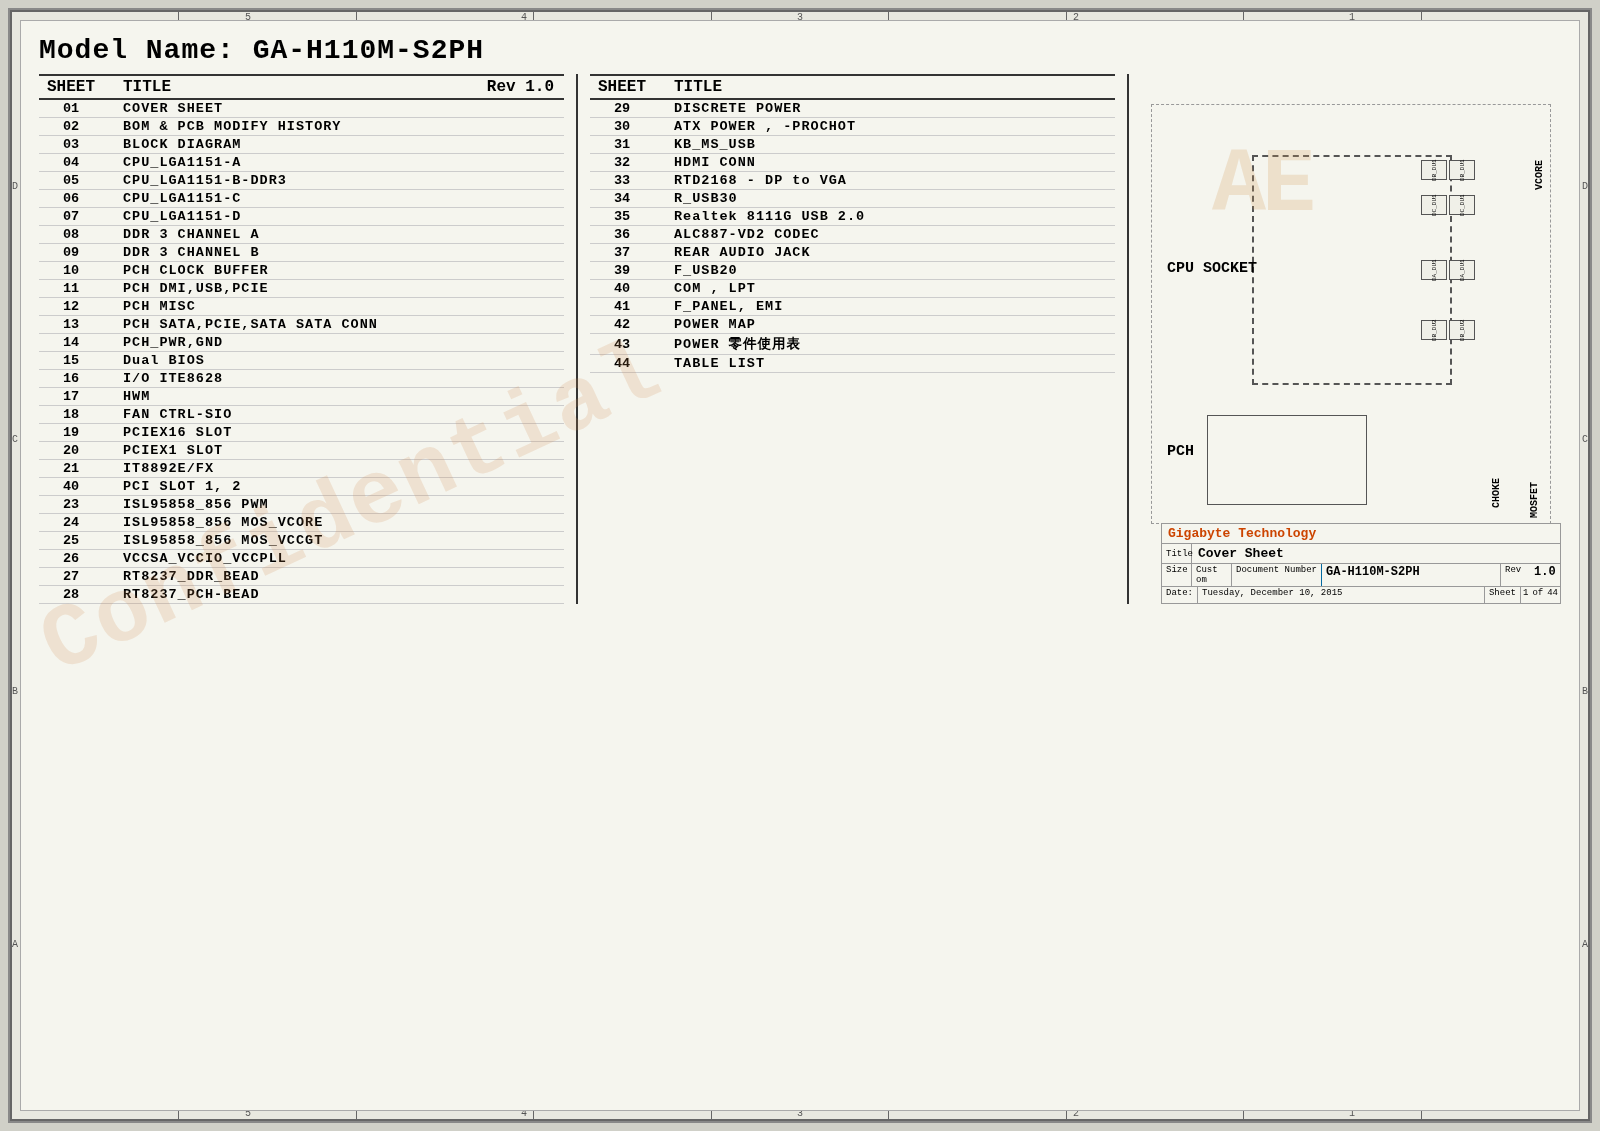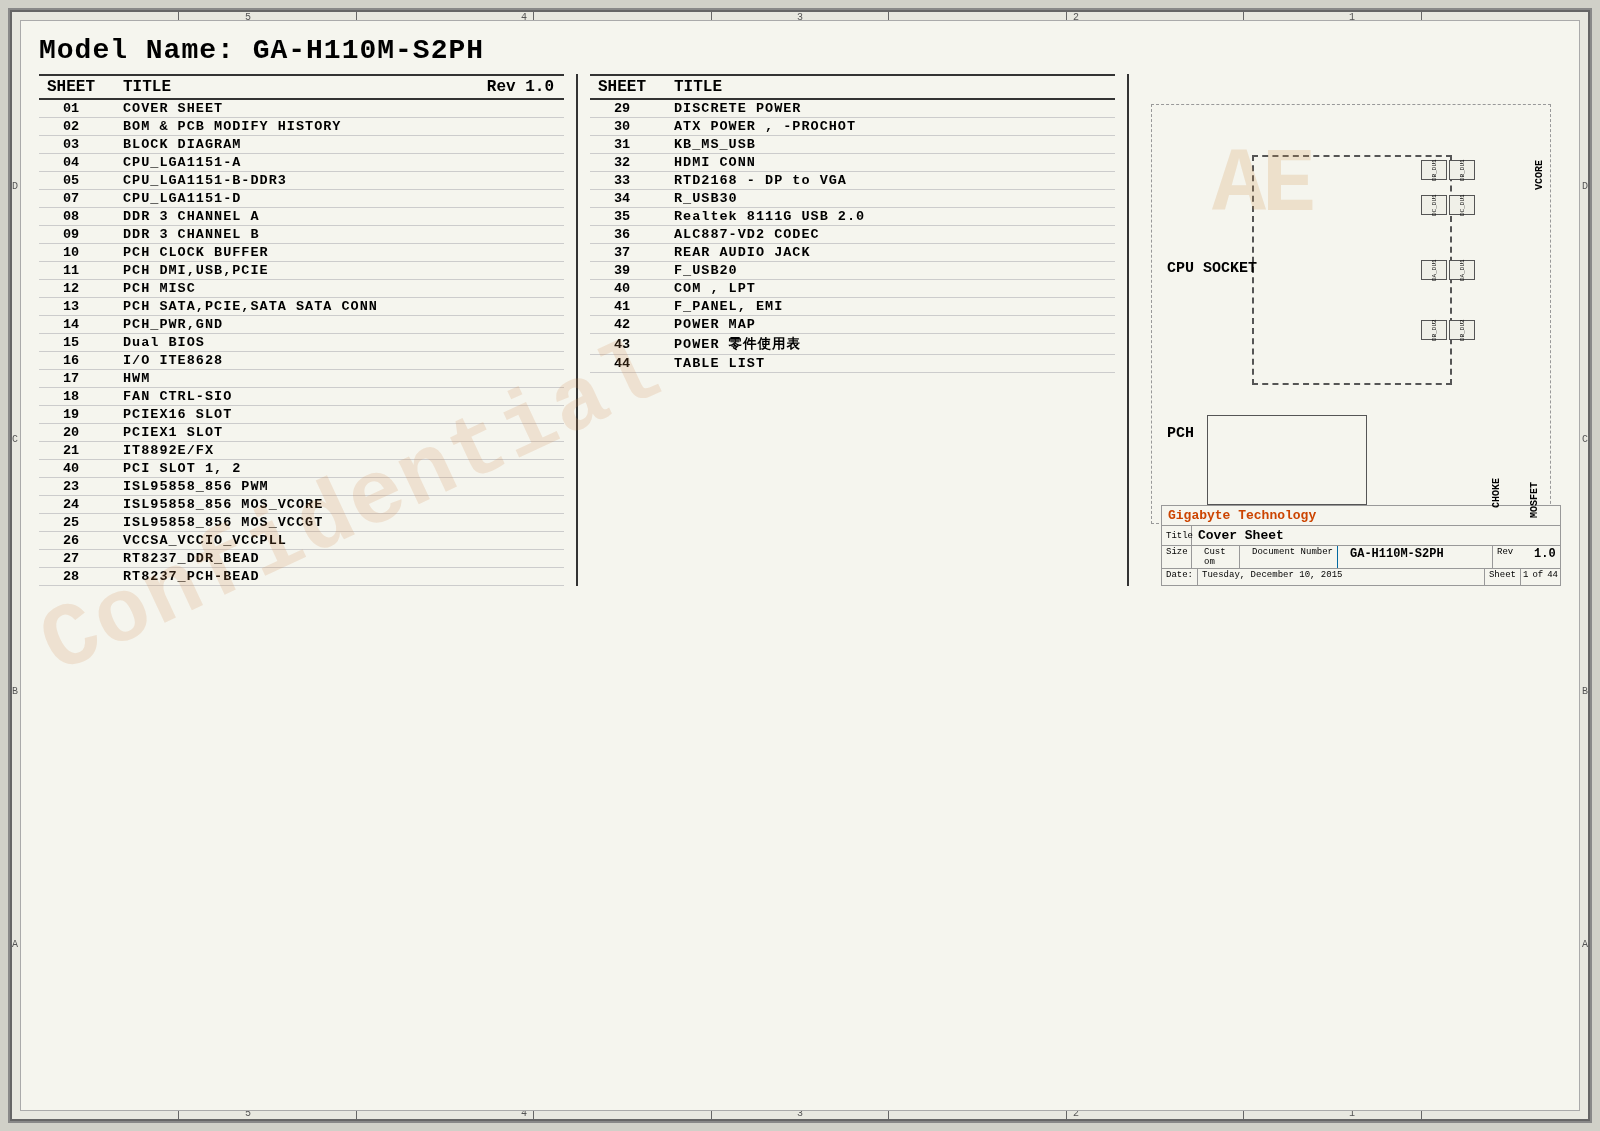--- a/index.html
+++ b/index.html
@@ -227,20 +227,25 @@
       <td class="sheet-num">04</td>
       <td class="title-text">CPU_LGA1151-A</td>
       <td></td>
     </tr>
                 <tr>
       <td class="sheet-num">05</td>
       <td class="title-text">CPU_LGA1151-B-DDR3</td>
       <td></td>
     </tr>
                 <tr>
+      <td class="sheet-num">06</td>
+      <td class="title-text">CPU_LGA1151-C</td>
+      <td></td>
+    </tr>
+                <tr>
       <td class="sheet-num">07</td>
       <td class="title-text">CPU_LGA1151-D</td>
       <td></td>
     </tr>
                 <tr>
       <td class="sheet-num">08</td>
       <td class="title-text">DDR 3 CHANNEL  A</td>
       <td></td>
     </tr>
                 <tr>
@@ -443,21 +448,21 @@
         <div style="flex:0 0 420px;position:relative;padding-left:10px;">
 
           <div style="position:relative;width:400px;height:420px;margin-top:30px;border:1px dashed #999;">
 
             <div style="position:absolute;top:30px;left:60px;font-size:90px;font-weight:bold;color:rgba(210,150,80,0.22);pointer-events:none;z-index:5;letter-spacing:-4px;">AE</div>
 
             <div style="position:absolute;left:100px;top:50px;width:200px;height:230px;border:2px dashed #555;z-index:2;"></div>
 
             <div style="position:absolute;left:15px;top:155px;font-size:15px;font-weight:bold;z-index:3;">CPU  SOCKET</div>
 
-            <div style="position:absolute;left:15px;top:320px;font-size:15px;font-weight:bold;z-index:3;">PCH</div>
+            <div style="position:absolute;left:15px;top:338px;font-size:15px;font-weight:bold;z-index:3;">PCH</div>
 
             <div style="position:absolute;left:55px;top:310px;width:160px;height:90px;border:1px solid #555;z-index:2;"></div>
 
             <div style="position:absolute;right:5px;top:55px;font-size:10px;font-weight:bold;writing-mode:vertical-rl;transform:rotate(180deg);z-index:3;">VCORE</div>
 
             <div style="position:absolute;right:75px;top:55px;display:flex;gap:2px;z-index:3;">
               <div style="width:26px;height:20px;border:1px solid #555;background:#f0f0e8;font-size:6px;display:flex;align-items:center;justify-content:center;writing-mode:vertical-rl;transform:rotate(180deg);">DB_DU1</div>
               <div style="width:26px;height:20px;border:1px solid #555;background:#f0f0e8;font-size:6px;display:flex;align-items:center;justify-content:center;writing-mode:vertical-rl;transform:rotate(180deg);">DB_DU1</div>
             </div>
 
@@ -484,21 +489,21 @@
 
           <div style="position:absolute;bottom:0;right:0;width:400px;border:1px solid #999;background:#f5f5ee;">
 
             <div class="footer-company">Gigabyte Technology</div>
 
             <div style="display:flex;border-bottom:1px solid #999;min-height:20px;">
               <div style="font-size:9px;padding:1px 4px;border-right:1px solid #999;width:30px;display:flex;align-items:center;">Title</div>
               <div style="font-size:13px;font-weight:bold;padding:1px 6px;flex:1;display:flex;align-items:center;">Cover Sheet</div>
             </div>
 
-            <div style="display:flex;border-bottom:1px solid #999;min-height:18px;gap:8px;">
+            <div style="display:flex;border-bottom:1px solid #999;min-height:18px;">
               <div style="font-size:9px;padding:1px 4px;border-right:1px solid #999;width:30px;">Size</div>
               <div style="font-size:9px;padding:1px 4px;border-right:1px solid #999;width:40px;">Cust om</div>
               <div style="font-size:9px;padding:1px 4px;border-right:1px solid #0369a1;width:90px;">Document Number</div>
               <div style="font-size:12px;font-weight:bold;padding:1px 4px;flex:1;">GA-H110M-S2PH</div>
               <div style="font-size:9px;padding:1px 4px;border-left:1px solid #999;width:30px;">Rev</div>
               <div style="font-size:12px;font-weight:bold;padding:1px 4px;width:30px;">1.0</div>
             </div>
 
             <div style="display:flex;min-height:16px;font-size:9px;">
               <div style="padding:1px 4px;border-right:1px solid #999;">Date:</div>

